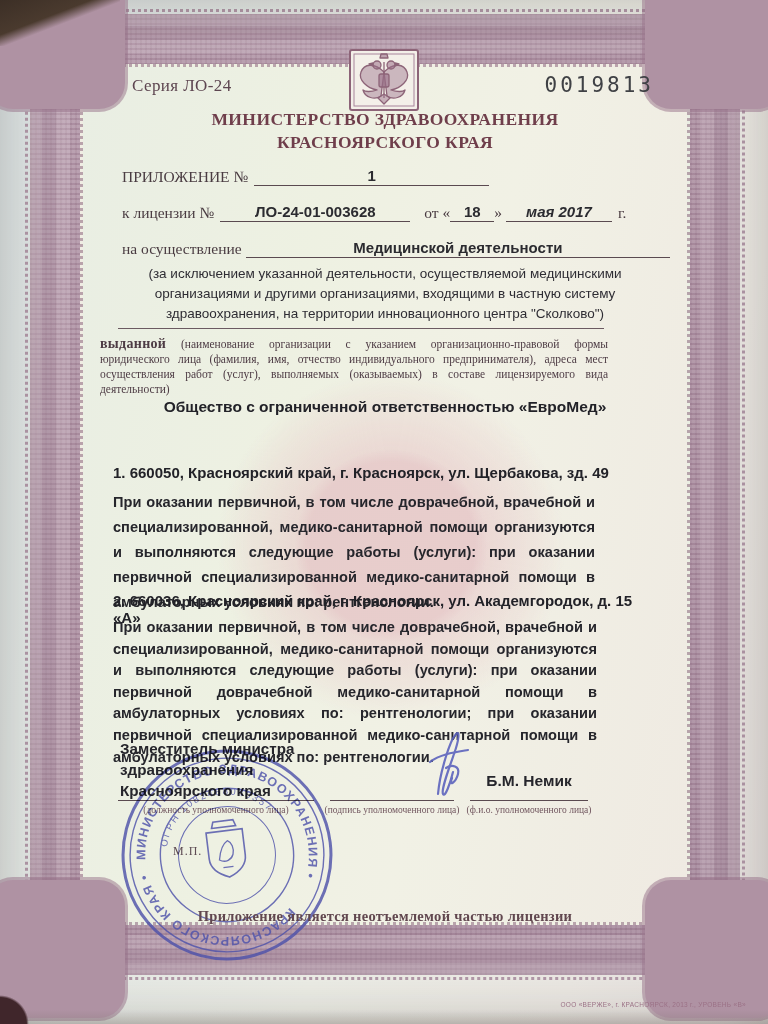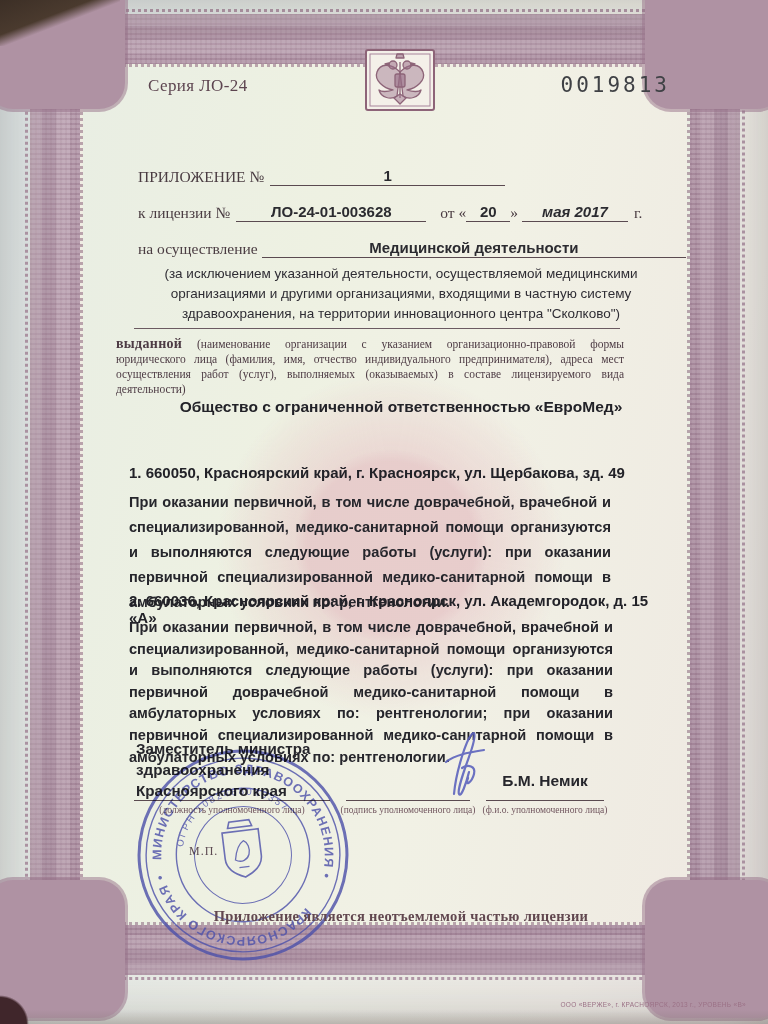--- a/index.html
+++ b/index.html
@@ -42,21 +42,21 @@
                    0 0 0 6px rgba(173,140,158,.9),
                    0 0 0 12px rgba(150,112,136,.45);}
   .rosette::after{content:"";position:absolute;inset:-14px;z-index:-1;border-radius:26px;
         background:#af92a3;box-shadow:0 0 0 3px rgba(150,112,136,.5);}
   .r-tl{left:26px;top:26px;transform:translate(-50%,-50%);}
   .r-tr{left:684px;top:26px;transform:translate(-50%,-50%);}
   .r-bl{left:26px;top:935px;transform:translate(-50%,-50%);}
   .r-br{left:684px;top:935px;transform:translate(-50%,-50%);}
 
   
-  .content{position:absolute;left:96px;top:64px;width:610px;height:861px;z-index:4;}
+  .content{position:absolute;left:80px;top:64px;width:610px;height:861px;z-index:4;}
   .abs{position:absolute;}
   .serif{font-family:"Liberation Serif",serif;}
   .sans{font-family:"Liberation Sans",sans-serif;}
   .mono{font-family:"DejaVu Sans Mono",monospace;}
 
   .series{left:52px;top:12px;font-size:17px;color:#5d4550;letter-spacing:.4px;}
   .serial{right:36px;top:9px;font-size:21px;color:#3f4145;letter-spacing:3px;}
   .emblem{left:267px;top:-16px;width:74px;height:66px;}
   .title{left:0;top:44px;width:610px;text-align:center;font-weight:bold;
          font-size:17.5px;line-height:23px;color:#6f3e4b;letter-spacing:.4px;}
@@ -141,31 +141,35 @@
           <path d="M26 15 l-4 1 4 2 Z" fill="#8d6478"></path>
           <path d="M48 15 l4 1 -4 2 Z" fill="#8d6478"></path>
           <path d="M33 10 h8 l-1 -4 h-6 Z" fill="#9a7089" fill-opacity=".6"></path>
           <path d="M31 50 L37 56 L43 50 L37 46 Z" fill="#9a7089" fill-opacity=".5"></path>
           <rect x="32" y="26" width="10" height="13" rx="2" fill="#9a7089" fill-opacity=".6"></rect>
         </g>
       </svg>
 
       <div class="abs serial mono">0019813</div>
 
+      <div class="abs title serif">
+        <div>МИНИСТЕРСТВО ЗДРАВООХРАНЕНИЯ</div>
+        <div>КРАСНОЯРСКОГО КРАЯ</div>
+      </div>
 
       <div class="abs row annex-row">
         <span class="lbl serif">ПРИЛОЖЕНИЕ  №</span>
         <span class="fill" style="width:235px;margin-left:6px;">1</span>
       </div>
 
       <div class="abs row license-row">
         <span class="lbl serif">к лицензии  №</span>
         <span class="fill" style="width:190px;margin-left:6px;text-align:center;">ЛО-24-01-003628</span>
         <span class="lbl serif" style="margin-left:14px;">от «</span>
-        <span class="fill" style="width:44px;">20</span>
+        <span class="fill" style="width:44px;">18</span>
         <span class="lbl serif">»</span>
         <span class="fill" style="width:106px;margin-left:4px;font-style:italic;">мая 2017</span>
         <span class="lbl serif" style="margin-left:6px;">г.</span>
       </div>
 
       <div class="abs row activity-row">
         <span class="lbl serif">на осуществление</span>
         <span class="fill" style="flex:1;margin-left:4px;">Медицинской деятельности</span>
       </div>
 

